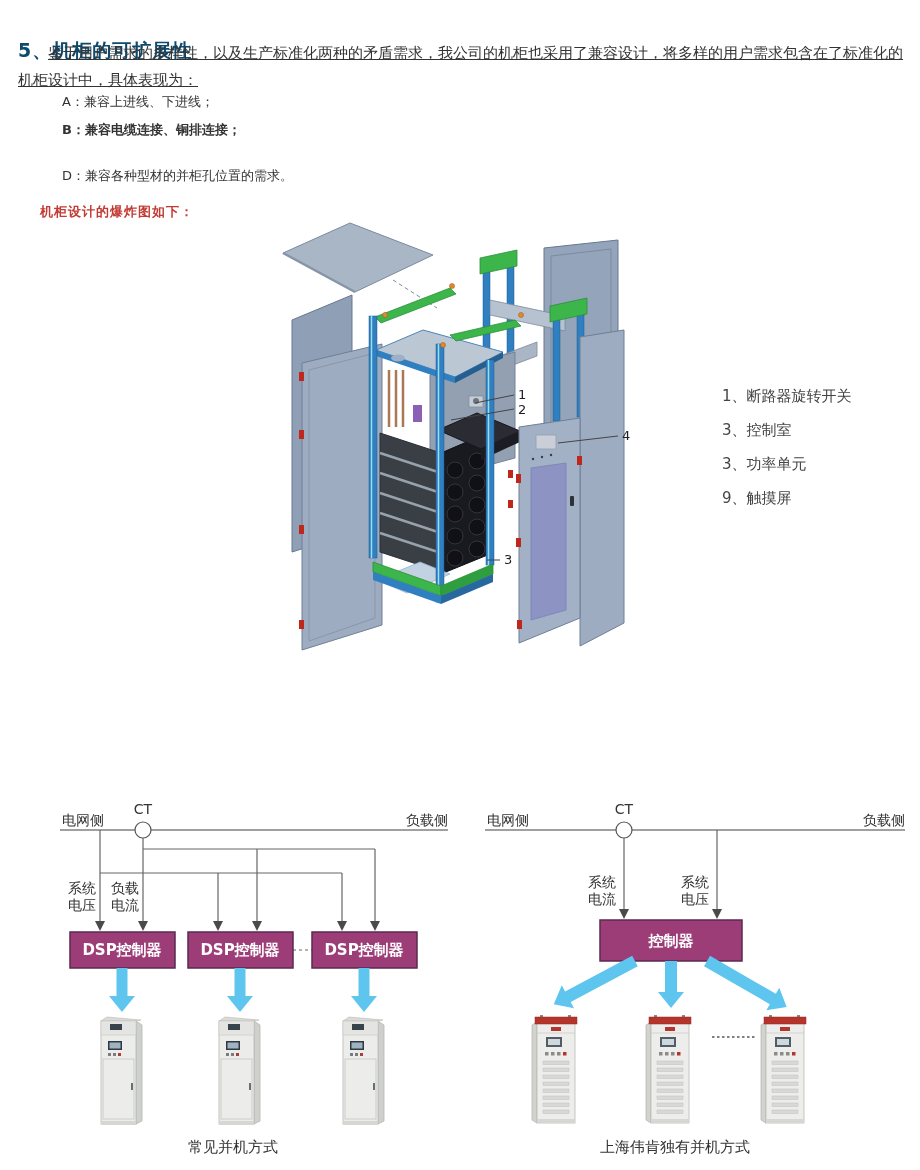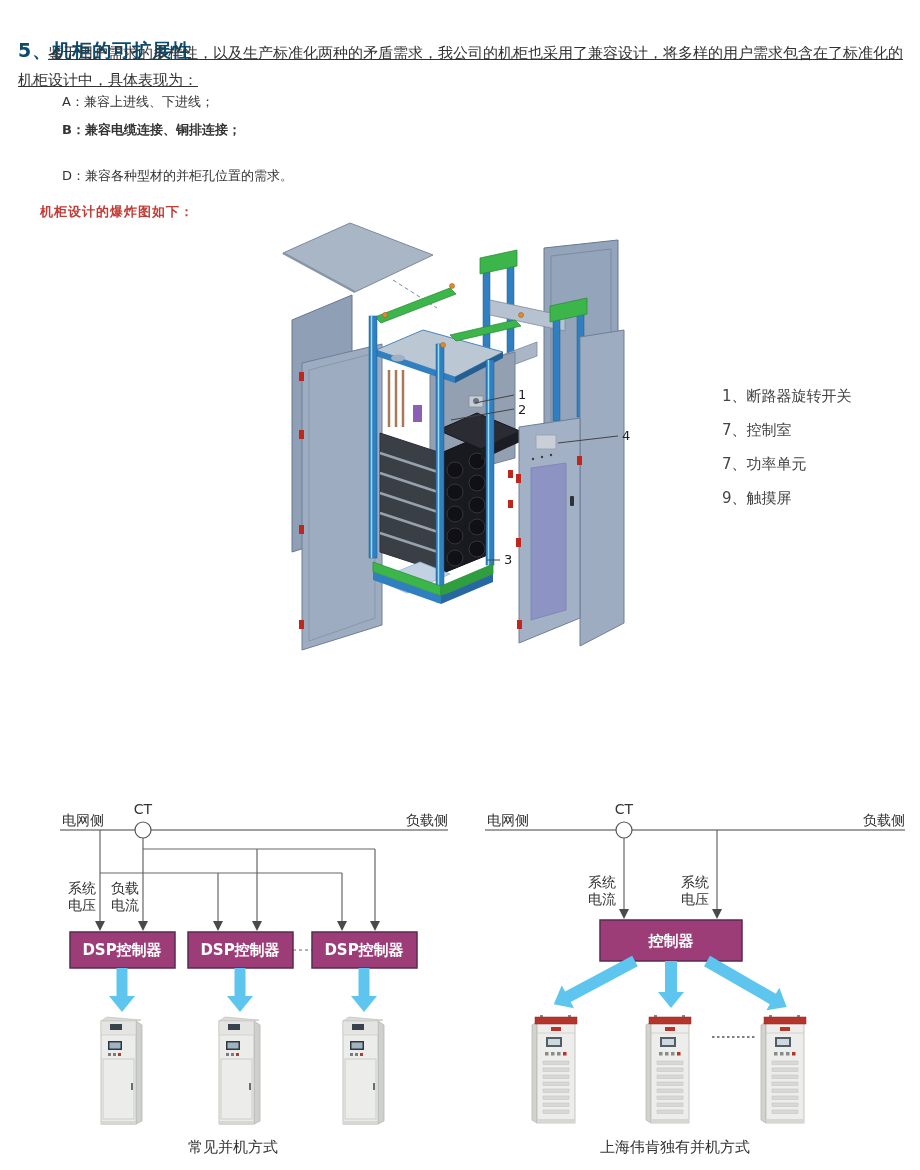--- a/index.html
+++ b/index.html
@@ -162,22 +162,22 @@
       <line x1="293" y1="223" x2="353" y2="216"></line>
     </g>
     <text class="num" x="253" y="179">1</text>
     <text class="num" x="253" y="194">2</text>
     <text class="num" x="239" y="344">3</text>
     <text class="num" x="357" y="220">4</text>
   </svg>
 
   <div class="abs" style="left:690px;top:386px;margin-left:32px;">
     <div class="legend-item">1、断路器旋转开关</div>
-    <div class="legend-item">7、控制室</div>
-    <div class="legend-item">7、功率单元</div>
+    <div class="legend-item">3、控制室</div>
+    <div class="legend-item">3、功率单元</div>
     <div class="legend-item">9、触摸屏</div>
   </div>
 
 
   <svg class="abs" style="left:40px;top:800px;" width="420" height="365" viewBox="0 0 420 365">
     <defs>
       <g id="cab-plain">
         <polygon points="38,6 44,10 44,106 38,109" fill="#cdd0cc" stroke="#b8b8b4" stroke-width="0.8"></polygon>
         <rect x="3" y="6" width="35" height="103" fill="#ececea" stroke="#b8b8b4" stroke-width="0.8"></rect>
         <polygon points="3,6 9,2 43,5 38,6" fill="#dadbd7" stroke="#b8b8b4" stroke-width="0.6"></polygon>

